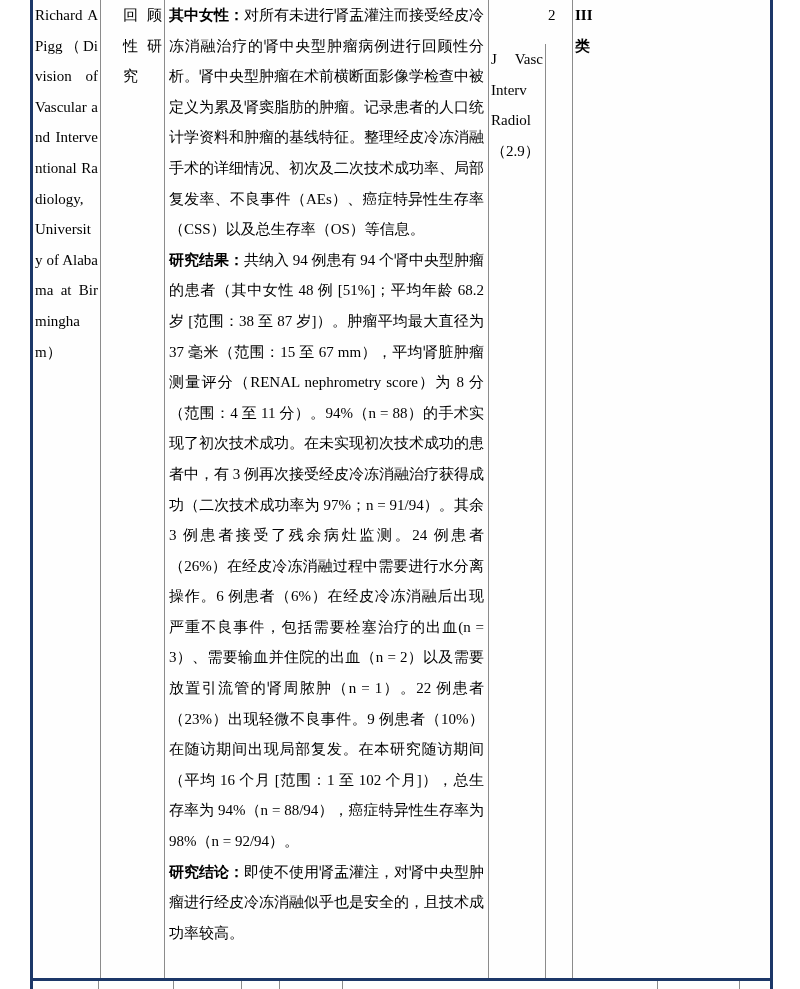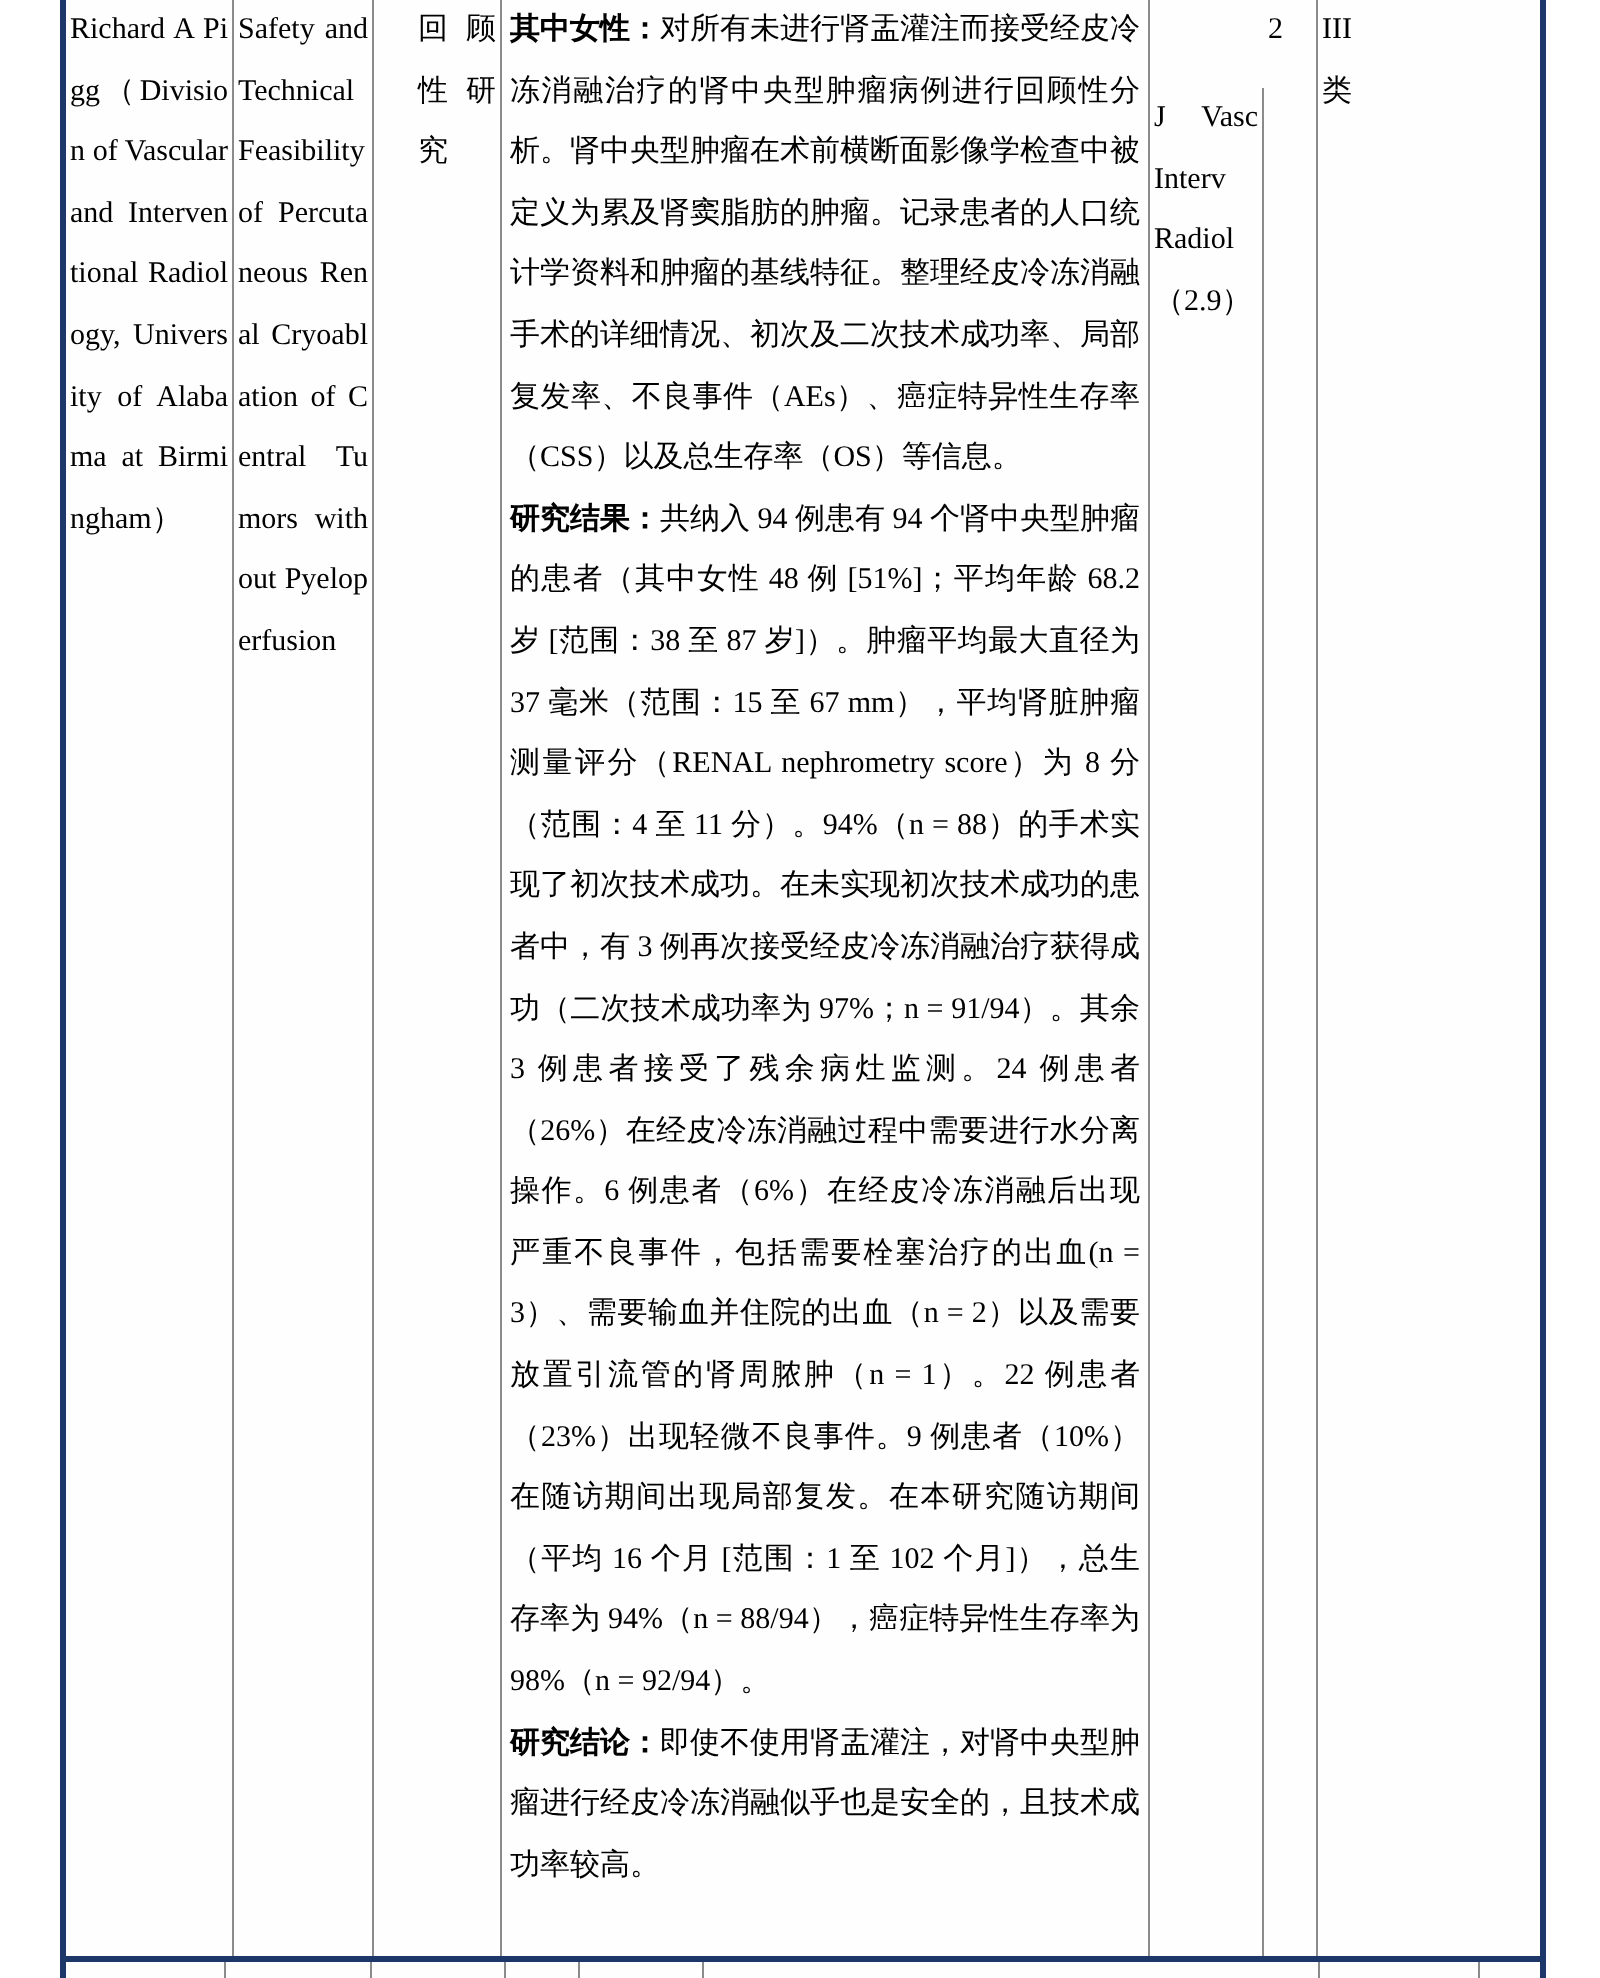--- a/index.html
+++ b/index.html
@@ -28,22 +28,22 @@
   .blue-divider { height: 3px; background: #1c3768; }
   .cell {
     box-sizing: border-box;
     border-right: 1px solid #8b8b8b;
     padding: 0 2px;
     font-size: 15px;
     line-height: 30.6px;
     text-align: justify;
     overflow: hidden;
   }
-  .cell:last-child { border-right: none; }
-  .c1 { width: 84px; }
+  .cell:last-child { border-right: none; font-weight: bold; }
+  .c1 { width: 68px; }
   .c2 { width: 77px; }
   .c3 { width: 70px; }
   .c4 { width: 39px; }
   .c5 { width: 44px; margin-left: 20px; }
   .c6 { width: 324px; padding: 0 4px; }
   .c7 { width: 57px; margin-top: 44px; }
   .c8 { width: 27px; }
   .c9 { width: 31px; }
   .break-all { word-break: break-all; }
   .cjk-just { text-justify: inter-character; word-break: break-all; }
@@ -53,21 +53,20 @@
 </head>
 <body>
 
 <div class="page">
   <div class="doc-table">
 
     <div class="row main-row">
       <div class="cell c1 break-all">Richard A Pigg（Division of Vascular and Interventional Radiology, University of Alabama at Birmingham）</div>
 
 
-      <div class="cell c3 break-all">Safety and Technical Feasibility of Percutaneous Renal Cryoablation of Central Tumors without Pyeloperfusion</div>
 
 
       <div class="cell c5 cjk-just">回顾性研究</div>
 
       <div class="cell c6">
         <p><span class="para-label">其中女性：</span><span>对所有未进行肾盂灌注而接受经皮冷冻消融治疗的肾中央型肿瘤病例进行回顾性分析。肾中央型肿瘤在术前横断面影像学检查中被定义为累及肾窦脂肪的肿瘤。记录患者的人口统计学资料和肿瘤的基线特征。整理经皮冷冻消融手术的详细情况、初次及二次技术成功率、局部复发率、不良事件（AEs）、癌症特异性生存率（CSS）以及总生存率（OS）等信息。</span></p>
         <p><span class="para-label">研究结果：</span><span>共纳入 94 例患有 94 个肾中央型肿瘤的患者（其中女性 48 例 [51%]；平均年龄 68.2 岁 [范围：38 至 87 岁]）。肿瘤平均最大直径为 37 毫米（范围：15 至 67 mm），平均肾脏肿瘤测量评分（RENAL nephrometry score）为 8 分（范围：4 至 11 分）。94%（n = 88）的手术实现了初次技术成功。在未实现初次技术成功的患者中，有 3 例再次接受经皮冷冻消融治疗获得成功（二次技术成功率为 97%；n = 91/94）。其余 3 例患者接受了残余病灶监测。24 例患者（26%）在经皮冷冻消融过程中需要进行水分离操作。6 例患者（6%）在经皮冷冻消融后出现严重不良事件，包括需要栓塞治疗的出血(n = 3）、需要输血并住院的出血（n = 2）以及需要放置引流管的肾周脓肿（n = 1）。22 例患者（23%）出现轻微不良事件。9 例患者（10%）在随访期间出现局部复发。在本研究随访期间（平均 16 个月 [范围：1 至 102 个月]），总生存率为 94%（n = 88/94），癌症特异性生存率为 98%（n = 92/94）。</span></p>
         <p><span class="para-label">研究结论：</span><span>即使不使用肾盂灌注，对肾中央型肿瘤进行经皮冷冻消融似乎也是安全的，且技术成功率较高。</span></p>
       </div>
 

